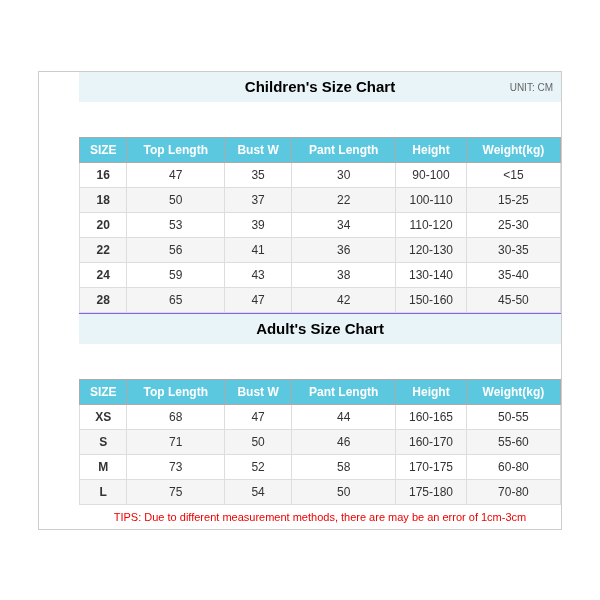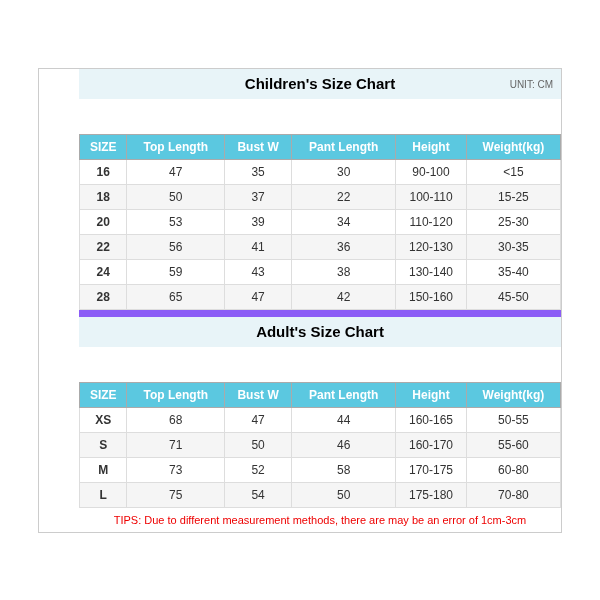--- a/index.html
+++ b/index.html
@@ -68,21 +68,21 @@
     tbody td:first-child {
       font-weight: bold;
     }
     .tips-row {
       padding: 6px 8px;
       font-size: 11px;
       color: #e00;
       text-align: center;
     }
     .divider {
-      border-top: 7px solid #8b5cf6;
+      border-top: 1px solid #8b5cf6;
     }
   </style>
 </head>
 <body>
 
 <div class="chart-container">
 
   <div class="section-title-row">
     <span class="section-title">Children's Size Chart</span>
     <span class="unit-label">UNIT: CM</span>

